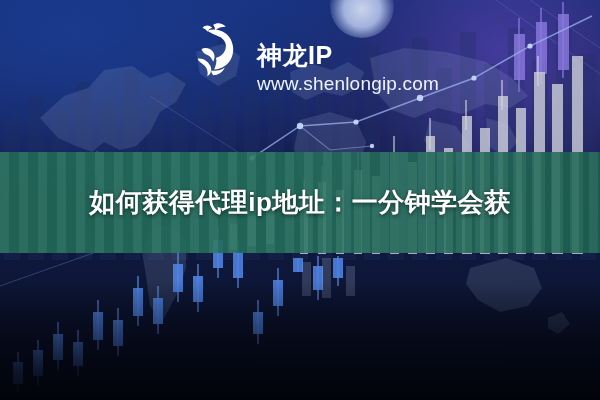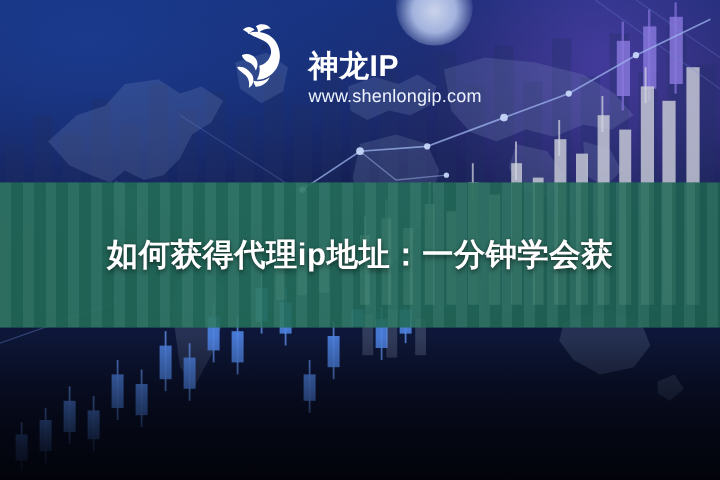--- a/index.html
+++ b/index.html
@@ -57,21 +57,21 @@
     position:absolute; left:330px; top:-26px;
     width: 64px; height: 64px; border-radius:50%;
     background: radial-gradient(circle at 50% 55%, #e9f0ff 0%, #b9c9ef 38%, rgba(130,155,220,0) 72%);
     opacity:.85;
   }
 
   
   .green-band {
     position: absolute;
     left: 0; top: 152px;
-    width: 600px; height: 121px;
+    width: 600px; height: 101px;
     background: linear-gradient(90deg,
        rgba(33,106,88,.93) 0%,
        rgba(36,114,94,.90) 35%,
        rgba(35,110,91,.88) 70%,
        rgba(30,100,84,.92) 100%);
     display: flex;
     align-items: center;
     justify-content: center;
     overflow: hidden;
   }
@@ -111,21 +111,21 @@
   .logo-cn {
     color:#ffffff;
     font-size: 25px;
     font-weight: 600;
     line-height: 1.1;
     letter-spacing: .5px;
     font-family: "Liberation Sans", "DejaVu Sans", sans-serif;
   }
   .logo-url {
     color:#eef3ff;
-    font-size: 15px;
+    font-size: 19px;
     font-weight: 400;
     line-height: 1.25;
     letter-spacing: .2px;
     margin-top: 2px;
     font-family: "Liberation Sans", "DejaVu Sans", sans-serif;
   }
 
   
   .vignette-bottom {
     position:absolute; left:0; right:0; bottom:0; height:120px;

